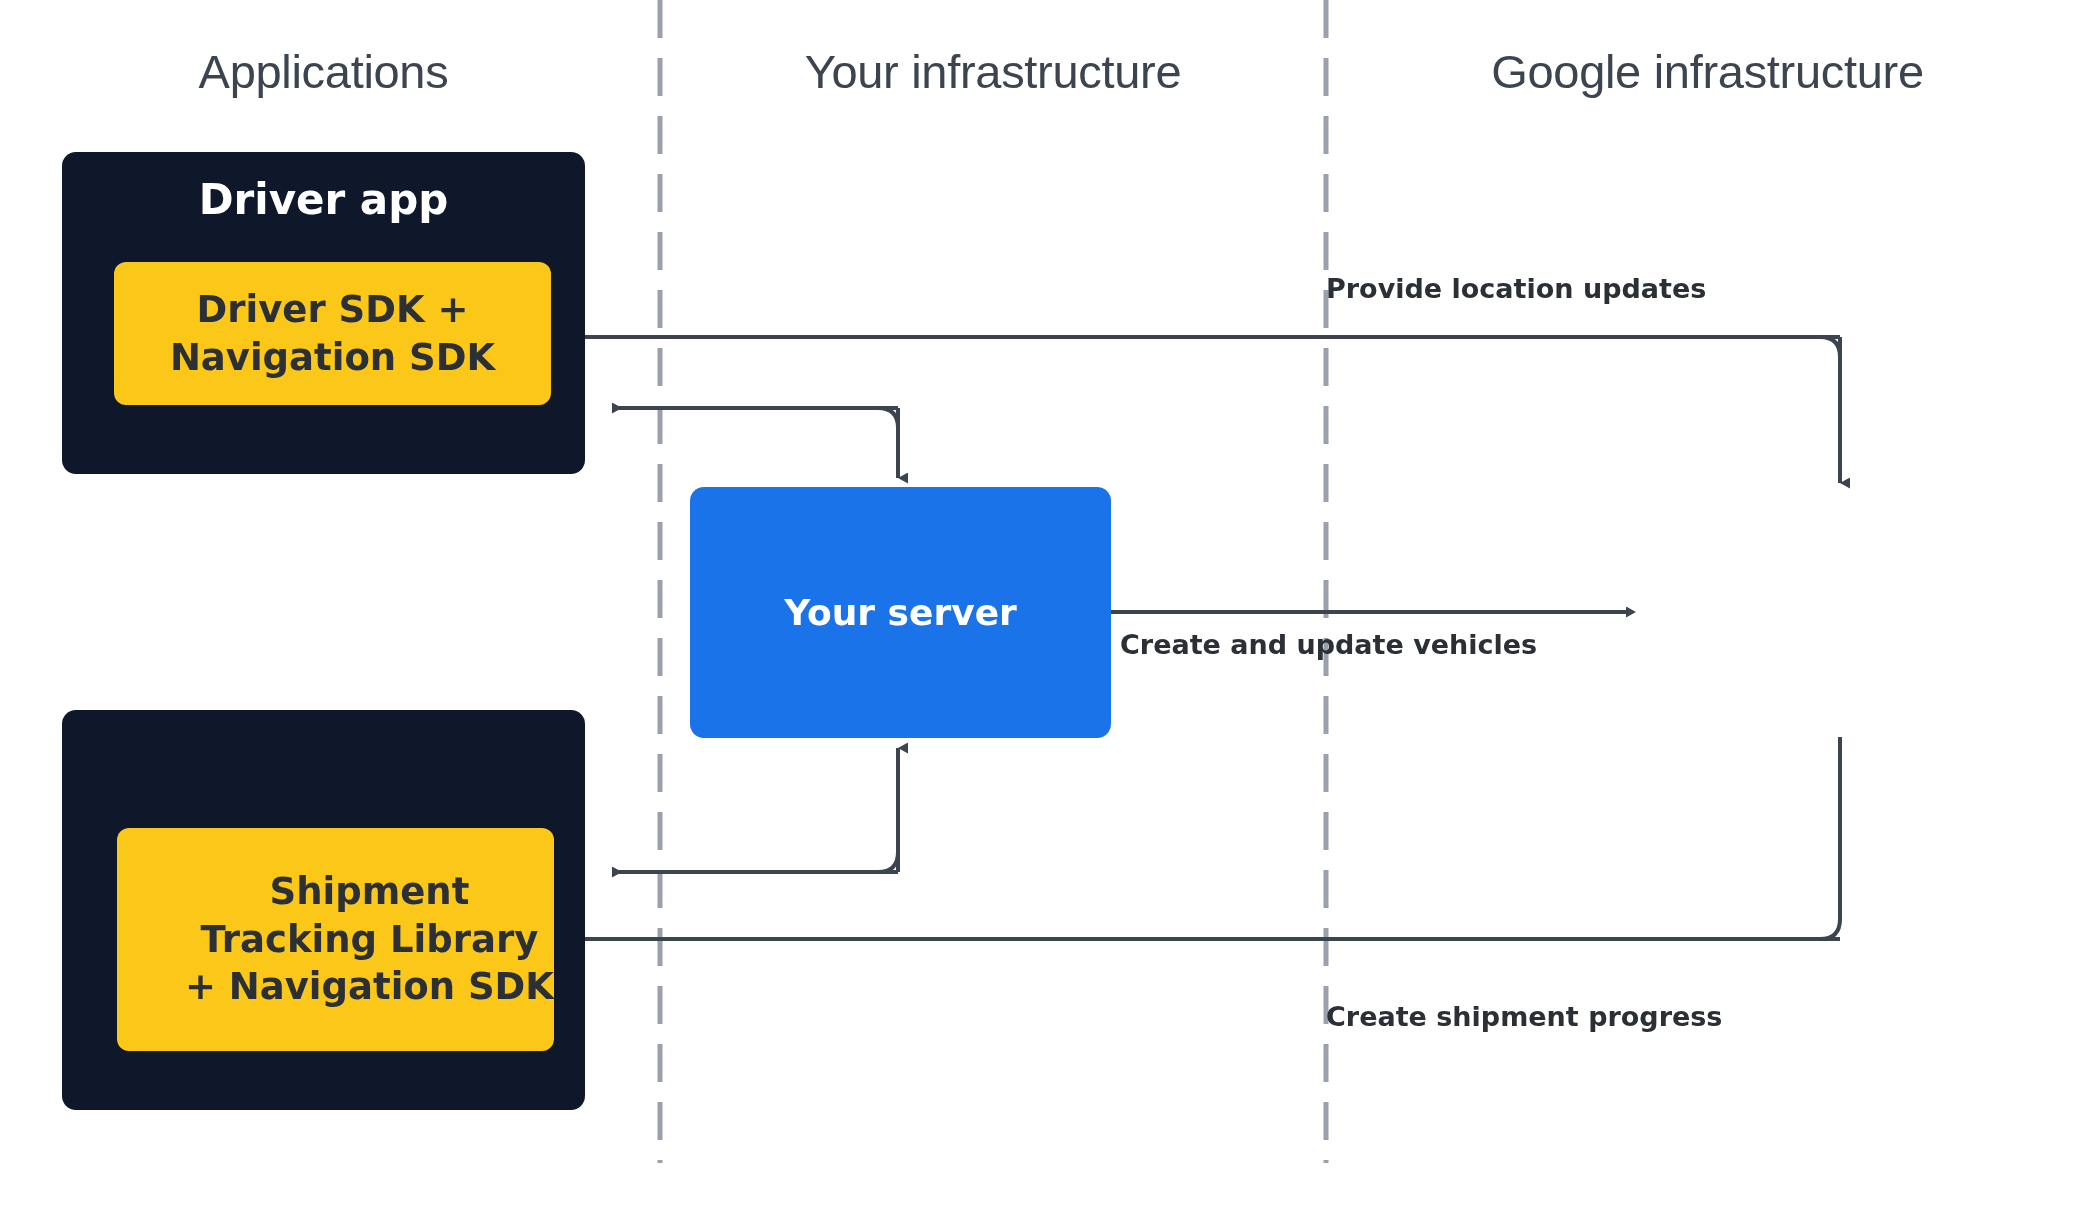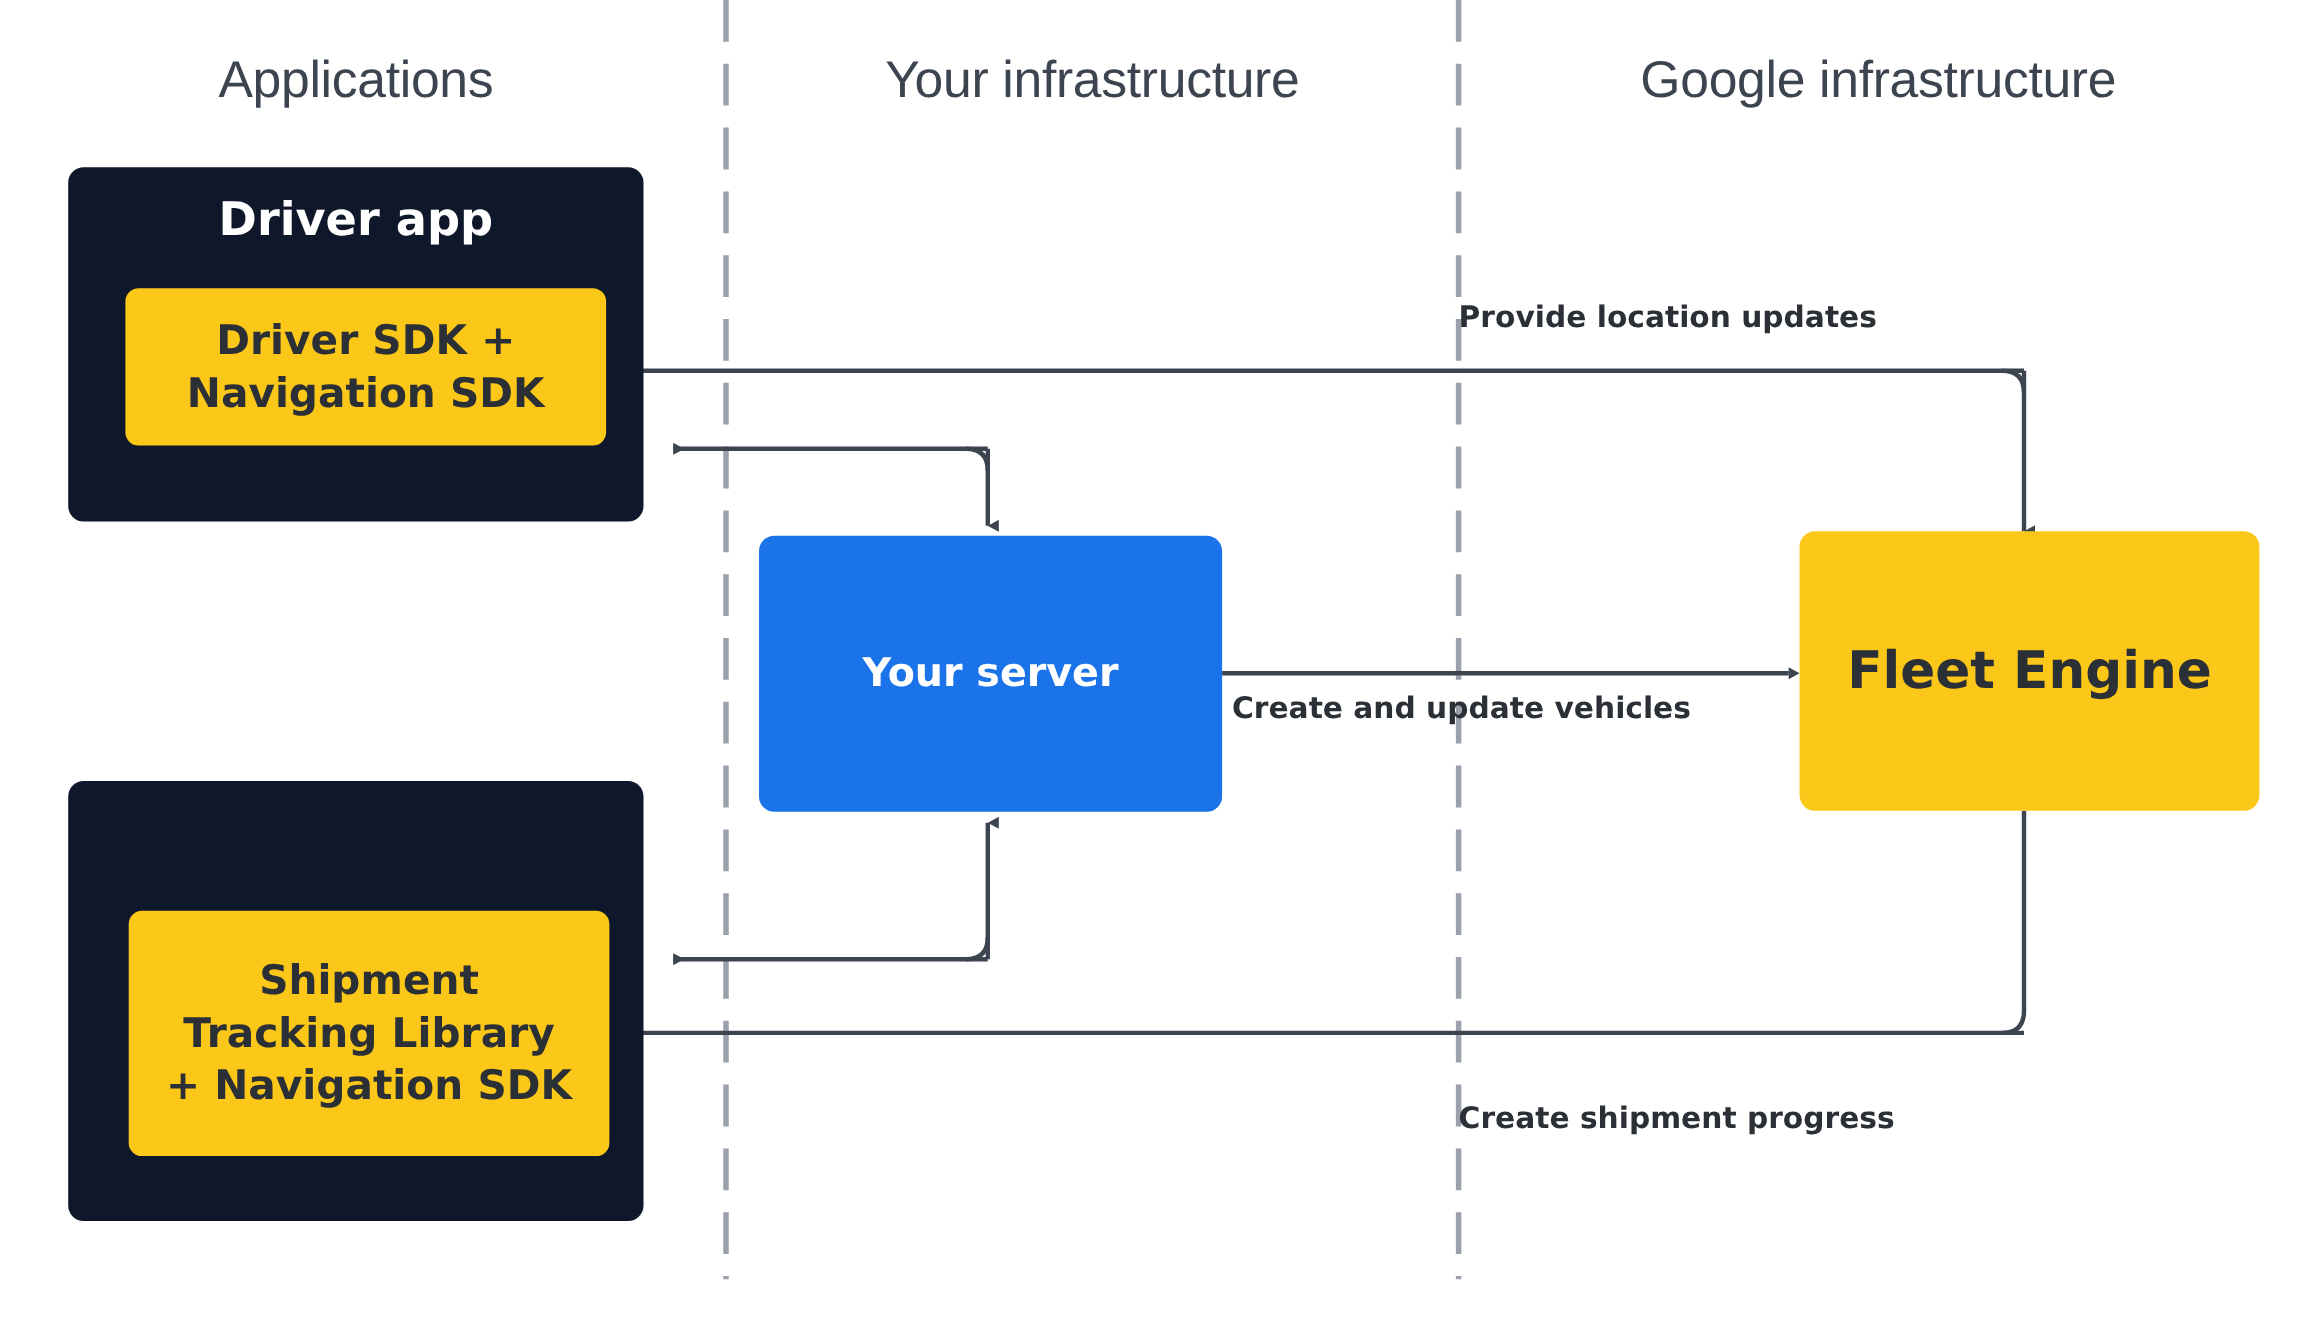--- a/index.html
+++ b/index.html
@@ -155,34 +155,31 @@
 
   <div class="app-box" id="driver-app-box" style="left:62px; top:152px; width:523px; height:322px;">
     <div class="app-title" style="top:26px;">Driver app</div>
     <div class="sdk-box" style="left:52px; top:110px; width:437px; height:143px;">
       <div class="sdk-text">Driver SDK +
 Navigation SDK</div>
     </div>
   </div>
 
   <div class="app-box" id="consumer-app-box" style="left:62px; top:710px; width:523px; height:400px;">
-    <div class="sdk-box" style="left:55px; top:118px; width:437px; height:223px;">
+    <div class="sdk-box" style="left:55px; top:118px; width:437px; height:223px;justify-content:flex-end;">
       <div class="sdk-text">Shipment
 Tracking Library
 + Navigation SDK</div>
     </div>
   </div>
 
   <div class="plain-box" id="server-box" style="left:690px; top:487px; width:421px; height:251px;">
     <div class="plain-text">Your server</div>
   </div>
 
-  <div class="plain-box" id="fleet-box" style="left:1636px; top:483px; width:418px; height:254px;">
-    <div class="plain-text">Fleet Engine</div>
-  </div>
 
   <div class="edge-label center" style="left:1326px; top:272px; width:763px;">Provide location updates</div>
 
   <div class="edge-label center" style="left:1120px; top:628px; width:450px;">Create and update vehicles</div>
 
 
   <div class="edge-label center" style="left:1326px; top:1000px; width:763px;">Create shipment progress</div>
 
 </div>
 

